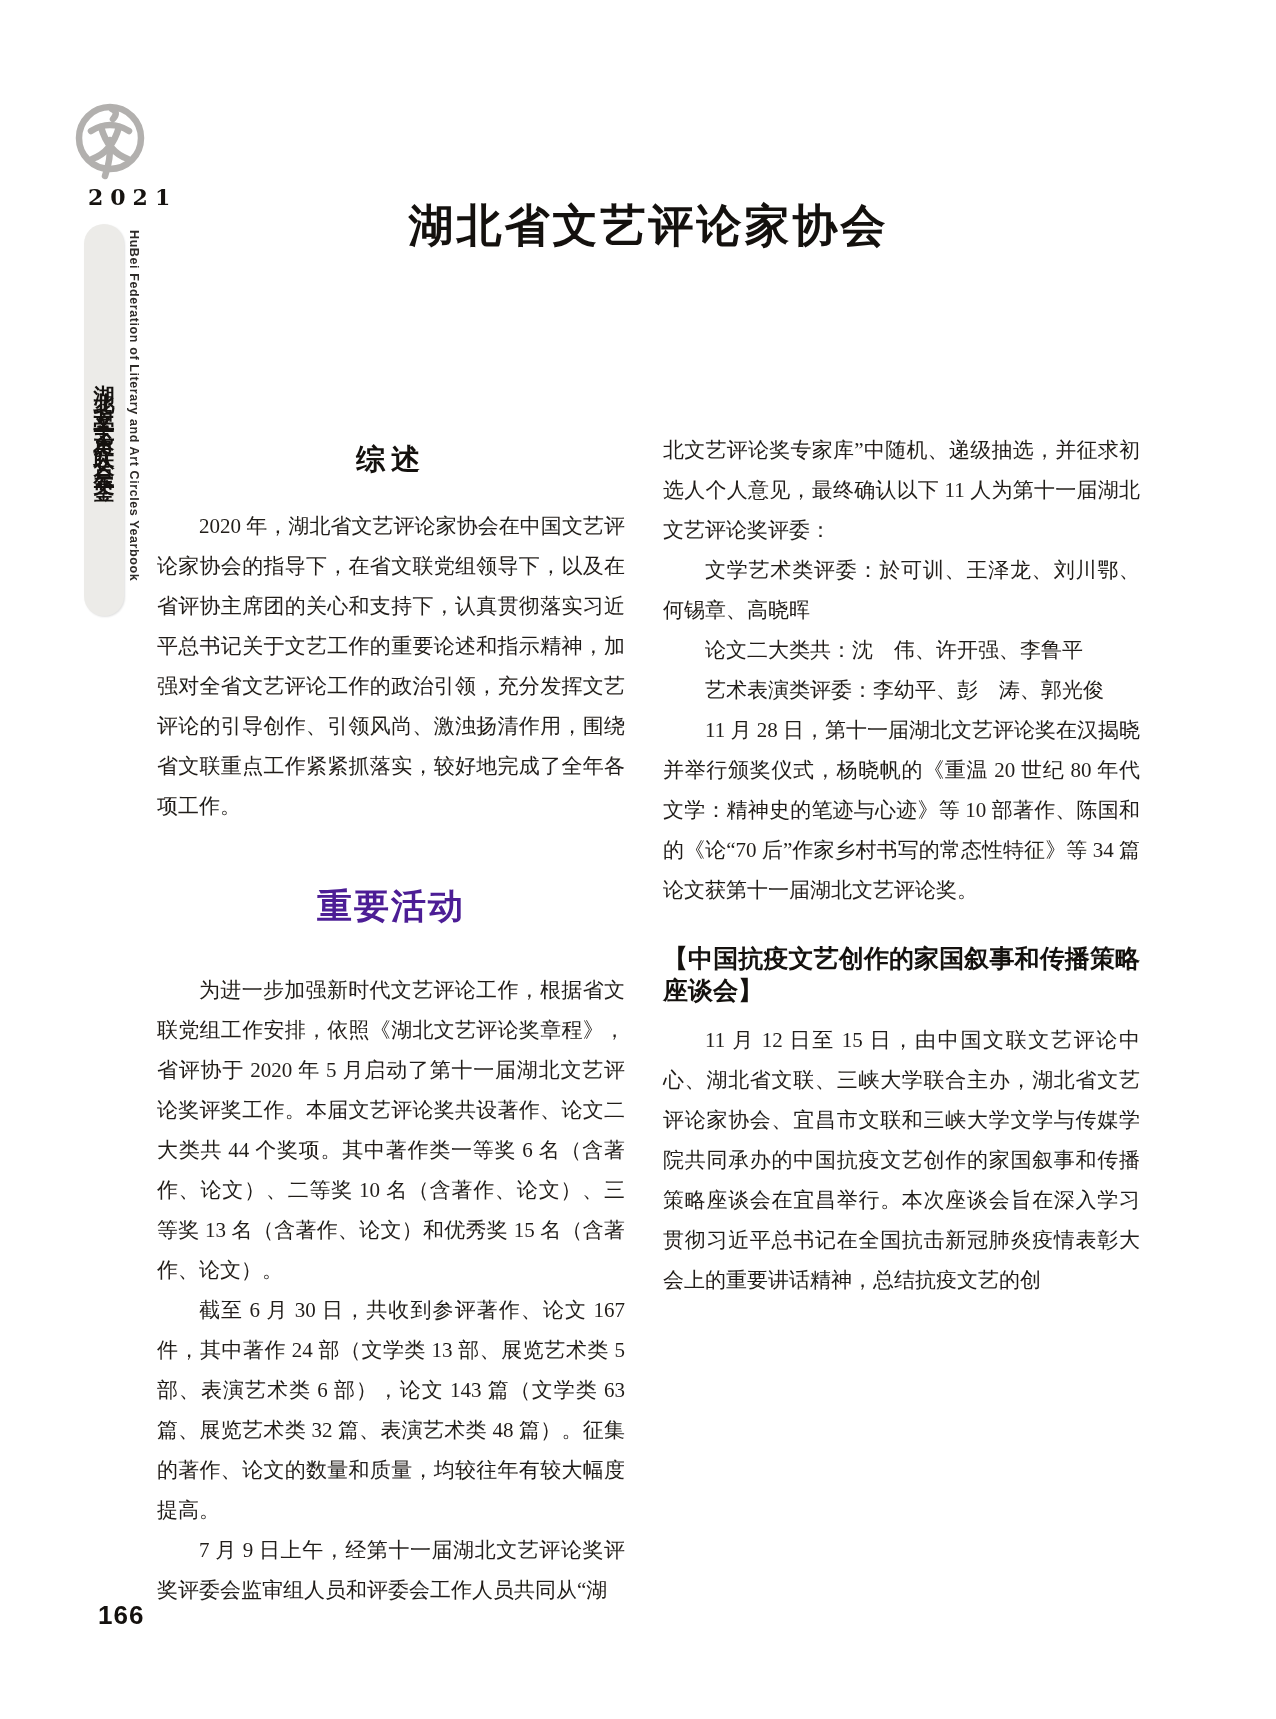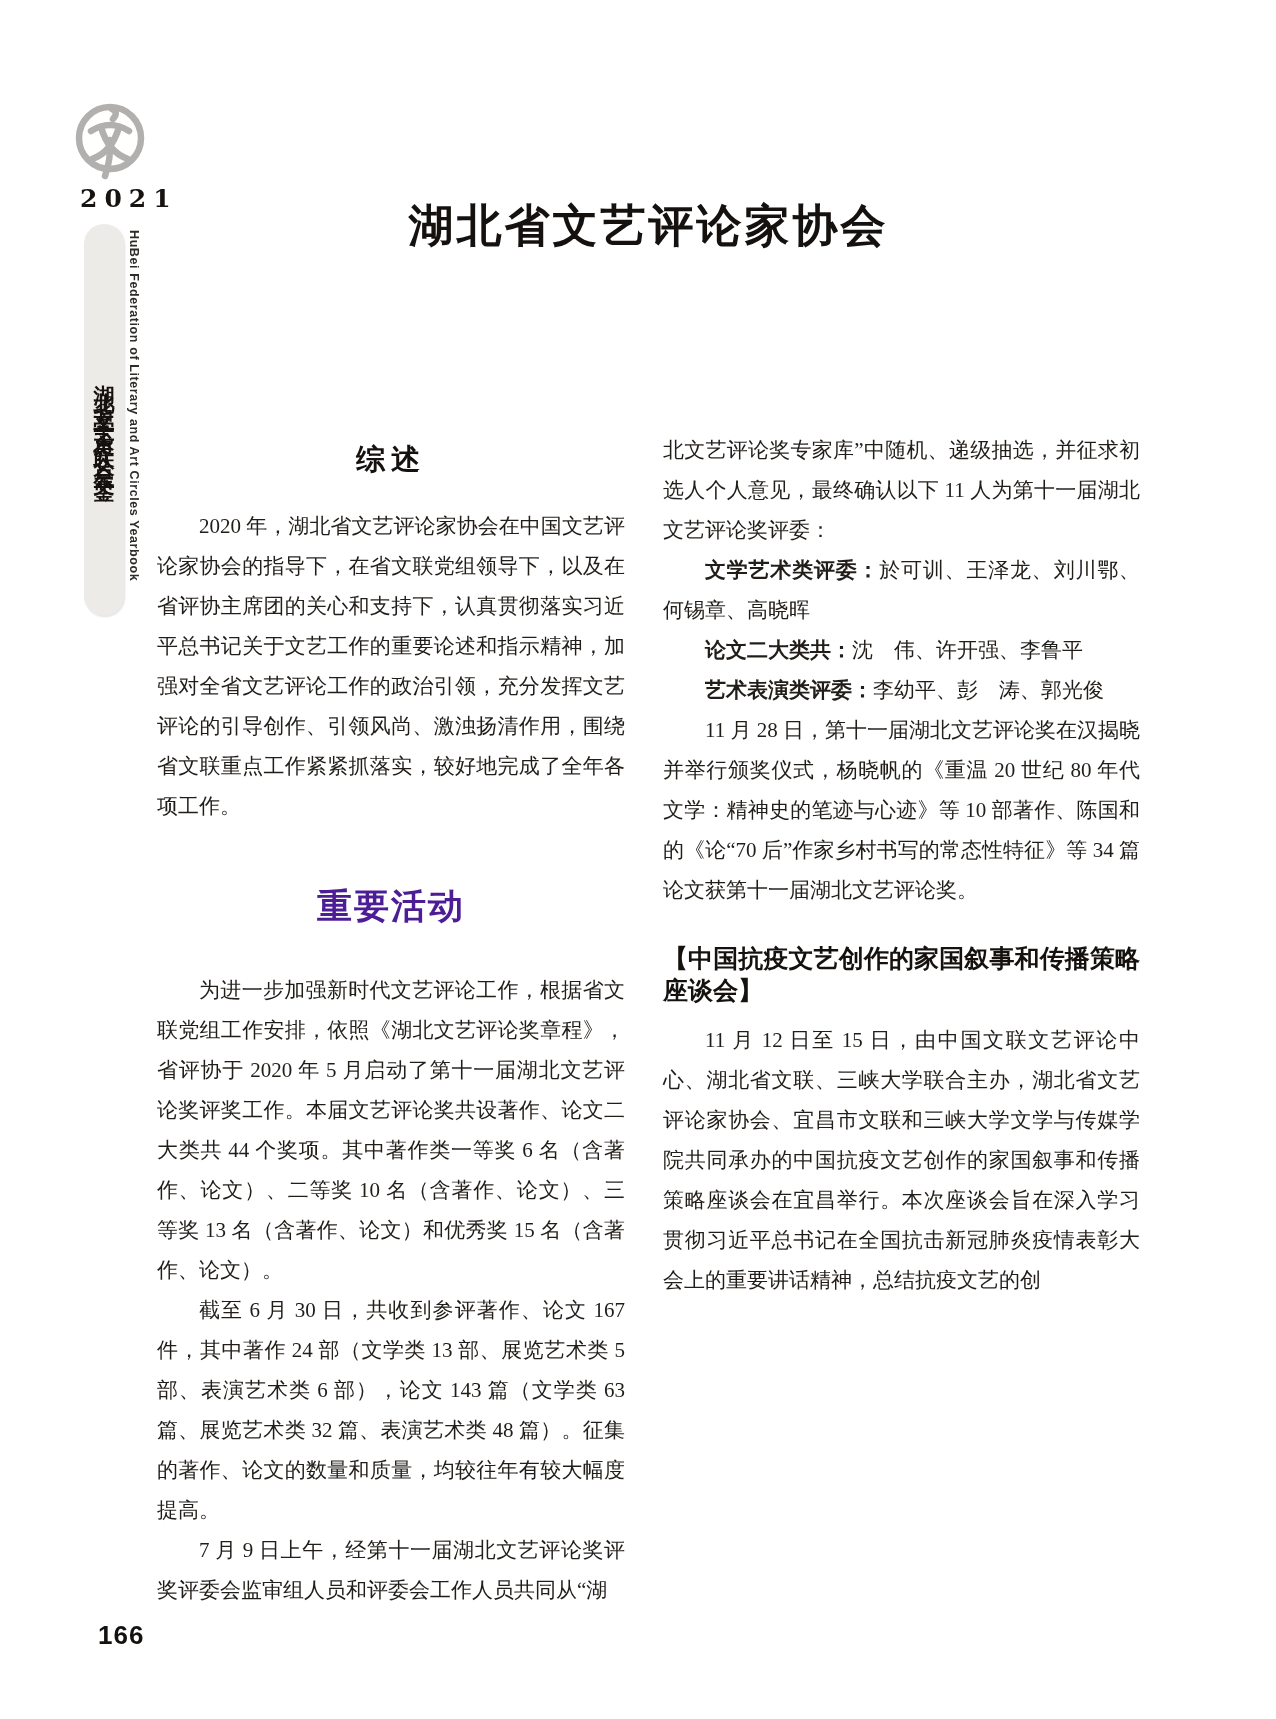--- a/index.html
+++ b/index.html
@@ -5,23 +5,23 @@
   * { margin:0; padding:0; box-sizing:border-box; }
   html,body { background:#ffffff; }
   .page {
     position:relative; width:1276px; height:1719px;
     background:#ffffff; color:#1e1a17; overflow:hidden;
     font-family:"Liberation Serif","DejaVu Serif",serif;
   }
   
   .logo { position:absolute; left:72px; top:96px; }
   .year-label {
-    position:absolute; left:80px; top:184px;
+    position:absolute; left:88px; top:184px;
     font-family:"DejaVu Serif","Liberation Serif",serif;
-    font-size:25px; font-weight:700; letter-spacing:7px; color:#161310;
+    font-size:22px; font-weight:700; letter-spacing:7px; color:#161310;
   }
   .sidebar-pill {
     position:absolute; left:84px; top:224px; width:40px; height:392px;
     background:#ecebe8; border-radius:20px;
     display:flex; align-items:center; justify-content:center;
     box-shadow:1px 1px 2px rgba(0,0,0,0.12);
   }
   .sidebar-cn {
     writing-mode:vertical-rl; text-orientation:upright;
     font-family:"Liberation Sans","DejaVu Sans",sans-serif;
@@ -30,21 +30,21 @@
   .sidebar-en {
     position:absolute; left:127px; top:230px; height:400px;
     writing-mode:vertical-rl;
     font-family:"Liberation Sans","DejaVu Sans",sans-serif;
     font-size:12.5px; font-weight:700; letter-spacing:0.6px; color:#2e2b28;
     white-space:nowrap;
   }
   .page-num {
     position:absolute; left:98px; top:1600px;
     font-family:"Liberation Sans","DejaVu Sans",sans-serif;
-    font-size:26px; font-weight:700; letter-spacing:1px; color:#14110e;margin-top:20px;
+    font-size:26px; font-weight:700; letter-spacing:1px; color:#14110e;
   }
   
   .page-title {
     position:absolute; left:157px; top:196px; width:983px;
     text-align:center; font-size:45px; font-weight:900; letter-spacing:3px;
     color:#14110e; font-family:"Liberation Serif","DejaVu Serif",serif;
   }
   .col { position:absolute; }
   .col-left  { left:157px; top:440px; width:468px; }
   .col-right { left:663px; top:430px; width:477px; }
@@ -65,21 +65,21 @@
     text-align:justify;
   }
   .sub-heading.sym { line-height:32px; margin:32px 0 14px; }
   .para {
     font-size:21px; line-height:40px; text-align:justify; text-indent:2em;
     color:#211d19;
   }
   .para.cont { text-indent:0; }
   .judge { text-indent:2em; }
   .judge .j-label {
-    font-weight:700;
+    font-weight:400;
     font-family:"Liberation Sans","DejaVu Sans",sans-serif;
   }
 </style>
 </head>
 <body>
 
 <div class="page">
 
   <div class="logo">
     <svg width="76" height="92" viewBox="0 0 76 92">

